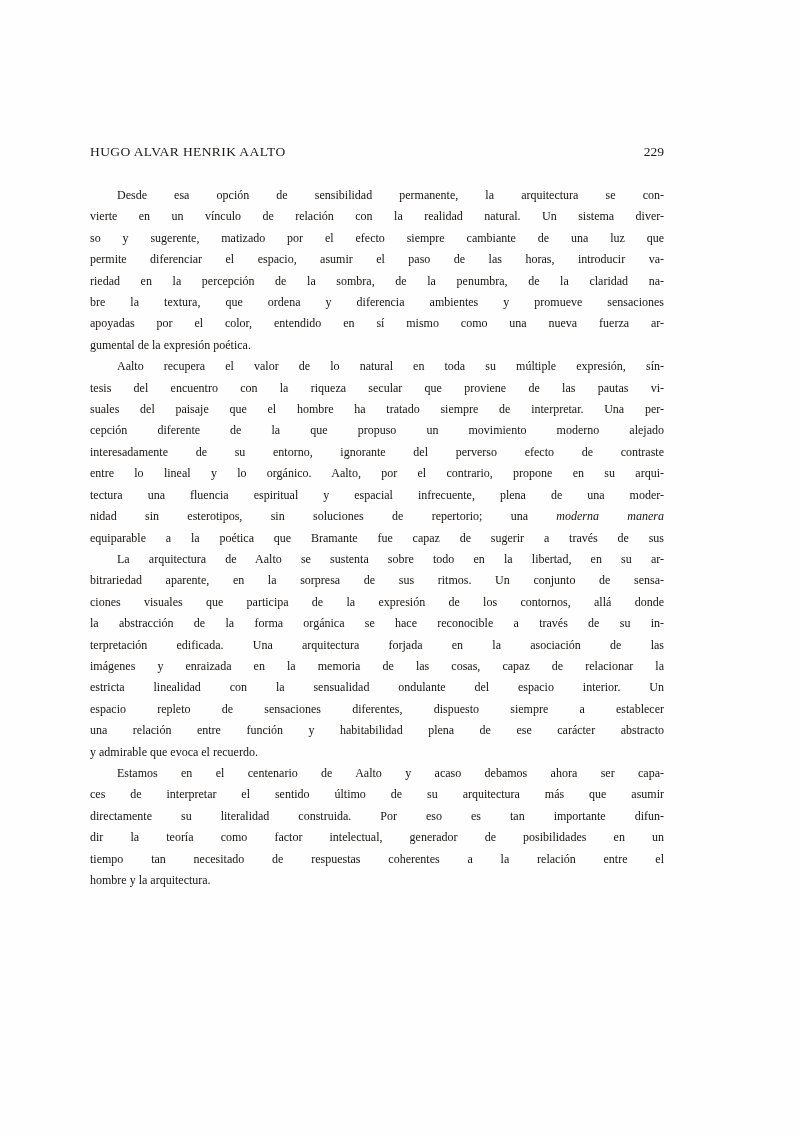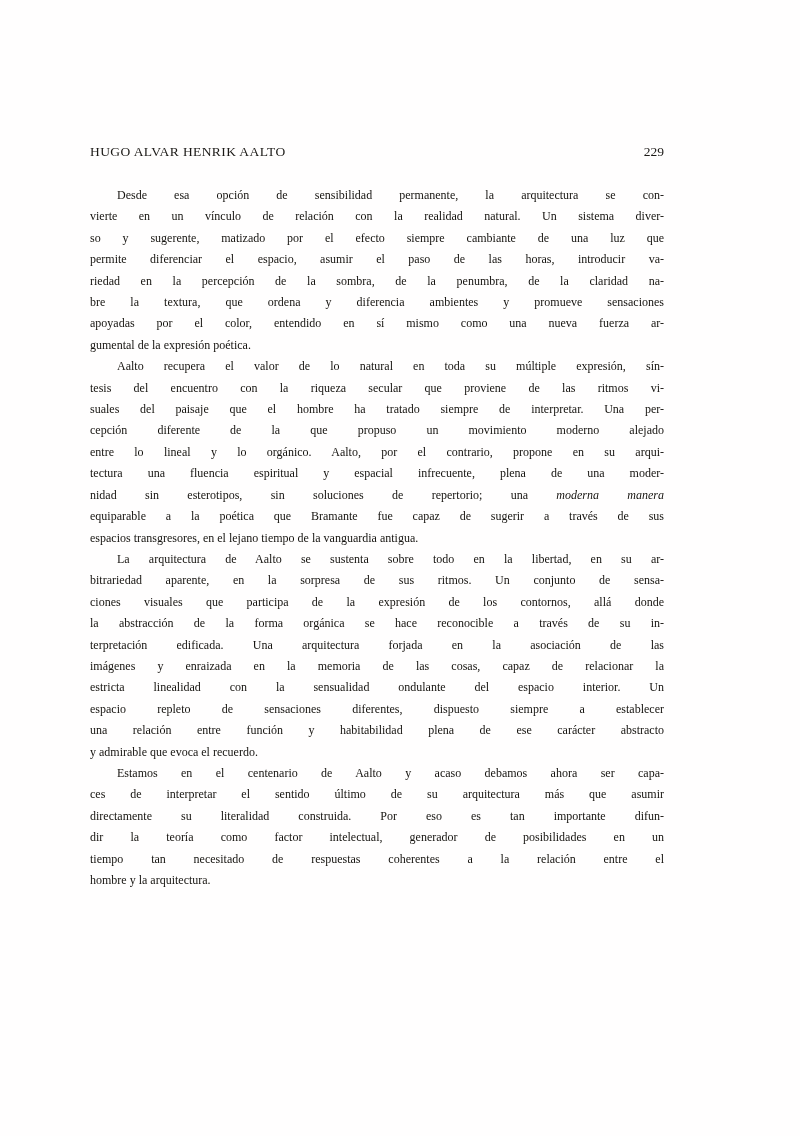--- a/index.html
+++ b/index.html
@@ -64,28 +64,28 @@
         <div class="line">vierte en un vínculo de relación con la realidad natural. Un sistema diver-</div>
         <div class="line">so y sugerente, matizado por el efecto siempre cambiante de una luz que</div>
         <div class="line">permite diferenciar el espacio, asumir el paso de las horas, introducir va-</div>
         <div class="line">riedad en la percepción de la sombra, de la penumbra, de la claridad na-</div>
         <div class="line">bre la textura, que ordena y diferencia ambientes y promueve sensaciones</div>
         <div class="line">apoyadas por el color, entendido en sí mismo como una nueva fuerza ar-</div>
         <div class="line last">gumental de la expresión poética.</div>
       </div>
       <div class="paragraph">
         <div class="line first">Aalto recupera el valor de lo natural en toda su múltiple expresión, sín-</div>
-        <div class="line">tesis del encuentro con la riqueza secular que proviene de las ritmos vi-</div>
+        <div class="line">tesis del encuentro con la riqueza secular que proviene de las pautas vi-</div>
         <div class="line">suales del paisaje que el hombre ha tratado siempre de interpretar. Una per-</div>
         <div class="line">cepción diferente de la que propuso un movimiento moderno alejado</div>
+        <div class="line">interesadamente de su entorno, ignorante del perverso efecto de contraste</div>
         <div class="line">entre lo lineal y lo orgánico. Aalto, por el contrario, propone en su arqui-</div>
         <div class="line">tectura una fluencia espiritual y espacial infrecuente, plena de una moder-</div>
         <div class="line">nidad sin esterotipos, sin soluciones de repertorio; una <i>moderna manera</i></div>
         <div class="line">equiparable a la poética que Bramante fue capaz de sugerir a través de sus</div>
-        <div class="line last">espacios transgresores, en el lejano tiempo de la vanguardia antigua.</div>
       </div>
       <div class="paragraph">
         <div class="line first">La arquitectura de Aalto se sustenta sobre todo en la libertad, en su ar-</div>
         <div class="line">bitrariedad aparente, en la sorpresa de sus ritmos. Un conjunto de sensa-</div>
         <div class="line">ciones visuales que participa de la expresión de los contornos, allá donde</div>
         <div class="line">la abstracción de la forma orgánica se hace reconocible a través de su in-</div>
         <div class="line">terpretación edificada. Una arquitectura forjada en la asociación de las</div>
         <div class="line">imágenes y enraizada en la memoria de las cosas, capaz de relacionar la</div>
         <div class="line">estricta linealidad con la sensualidad ondulante del espacio interior. Un</div>
         <div class="line">espacio repleto de sensaciones diferentes, dispuesto siempre a establecer</div>

